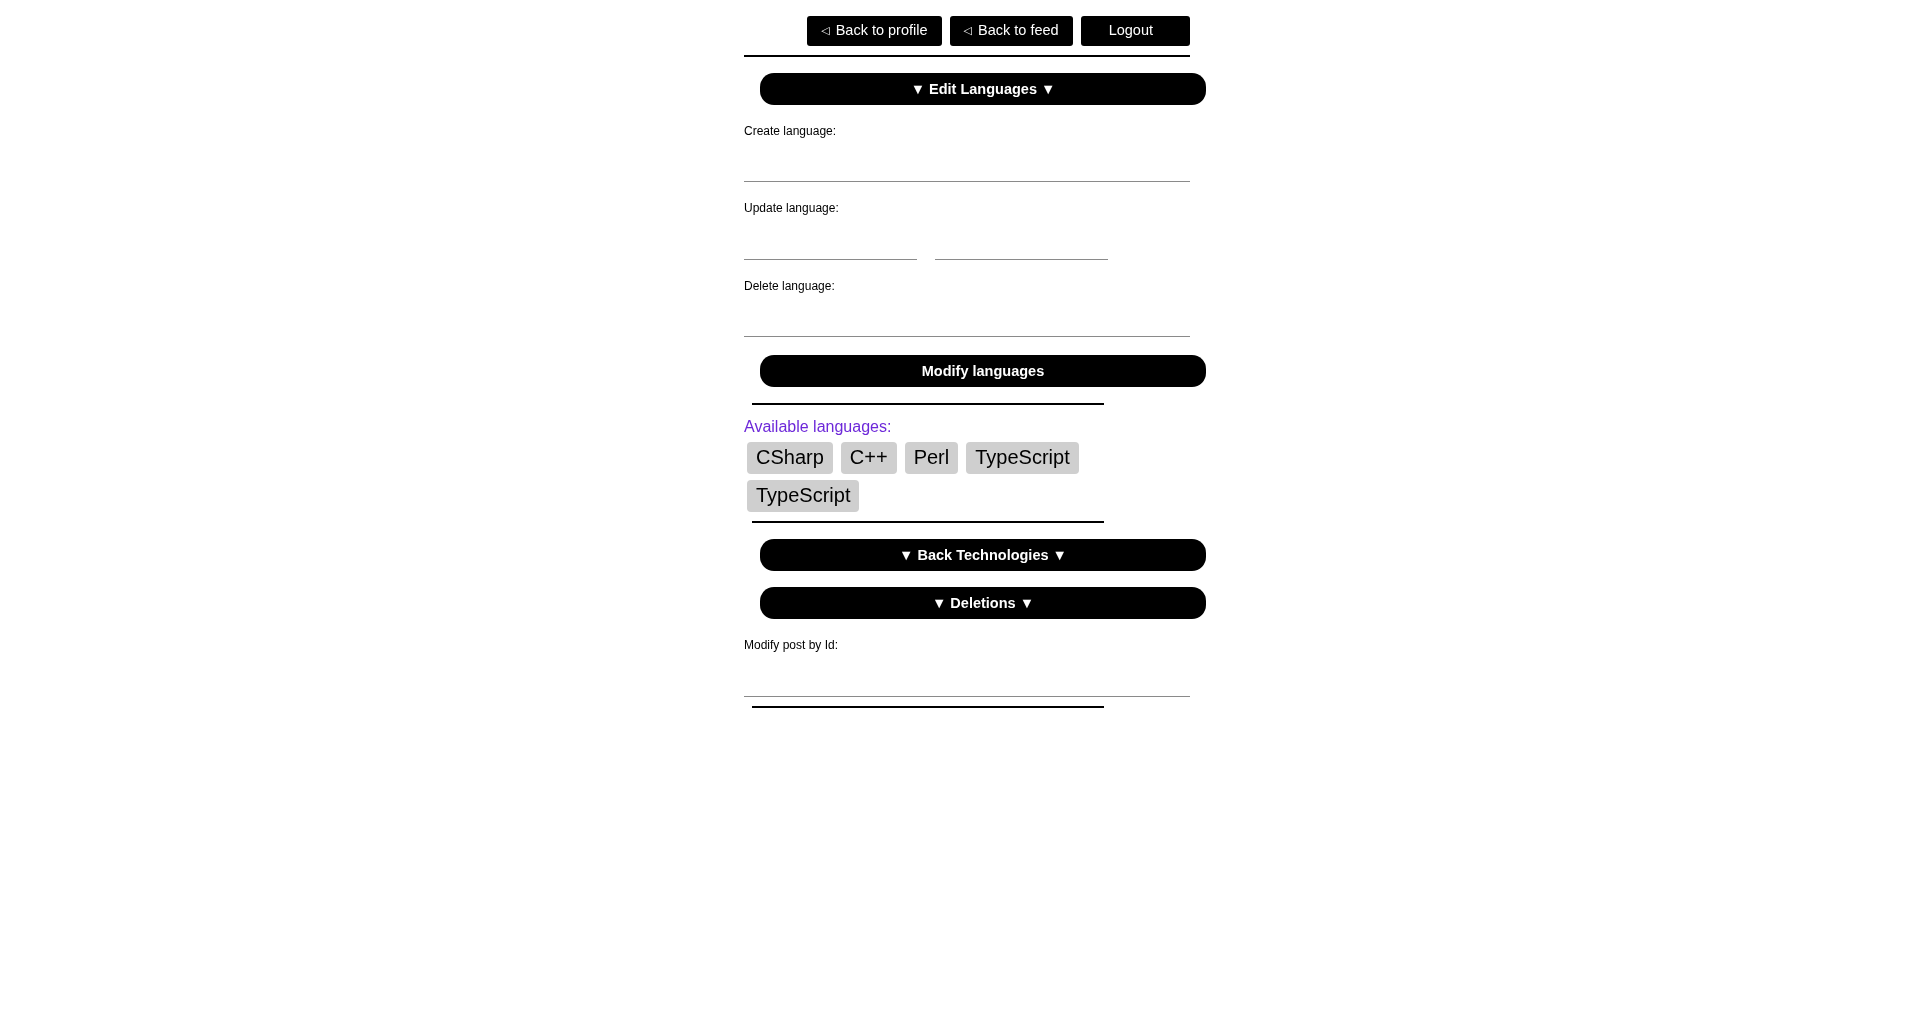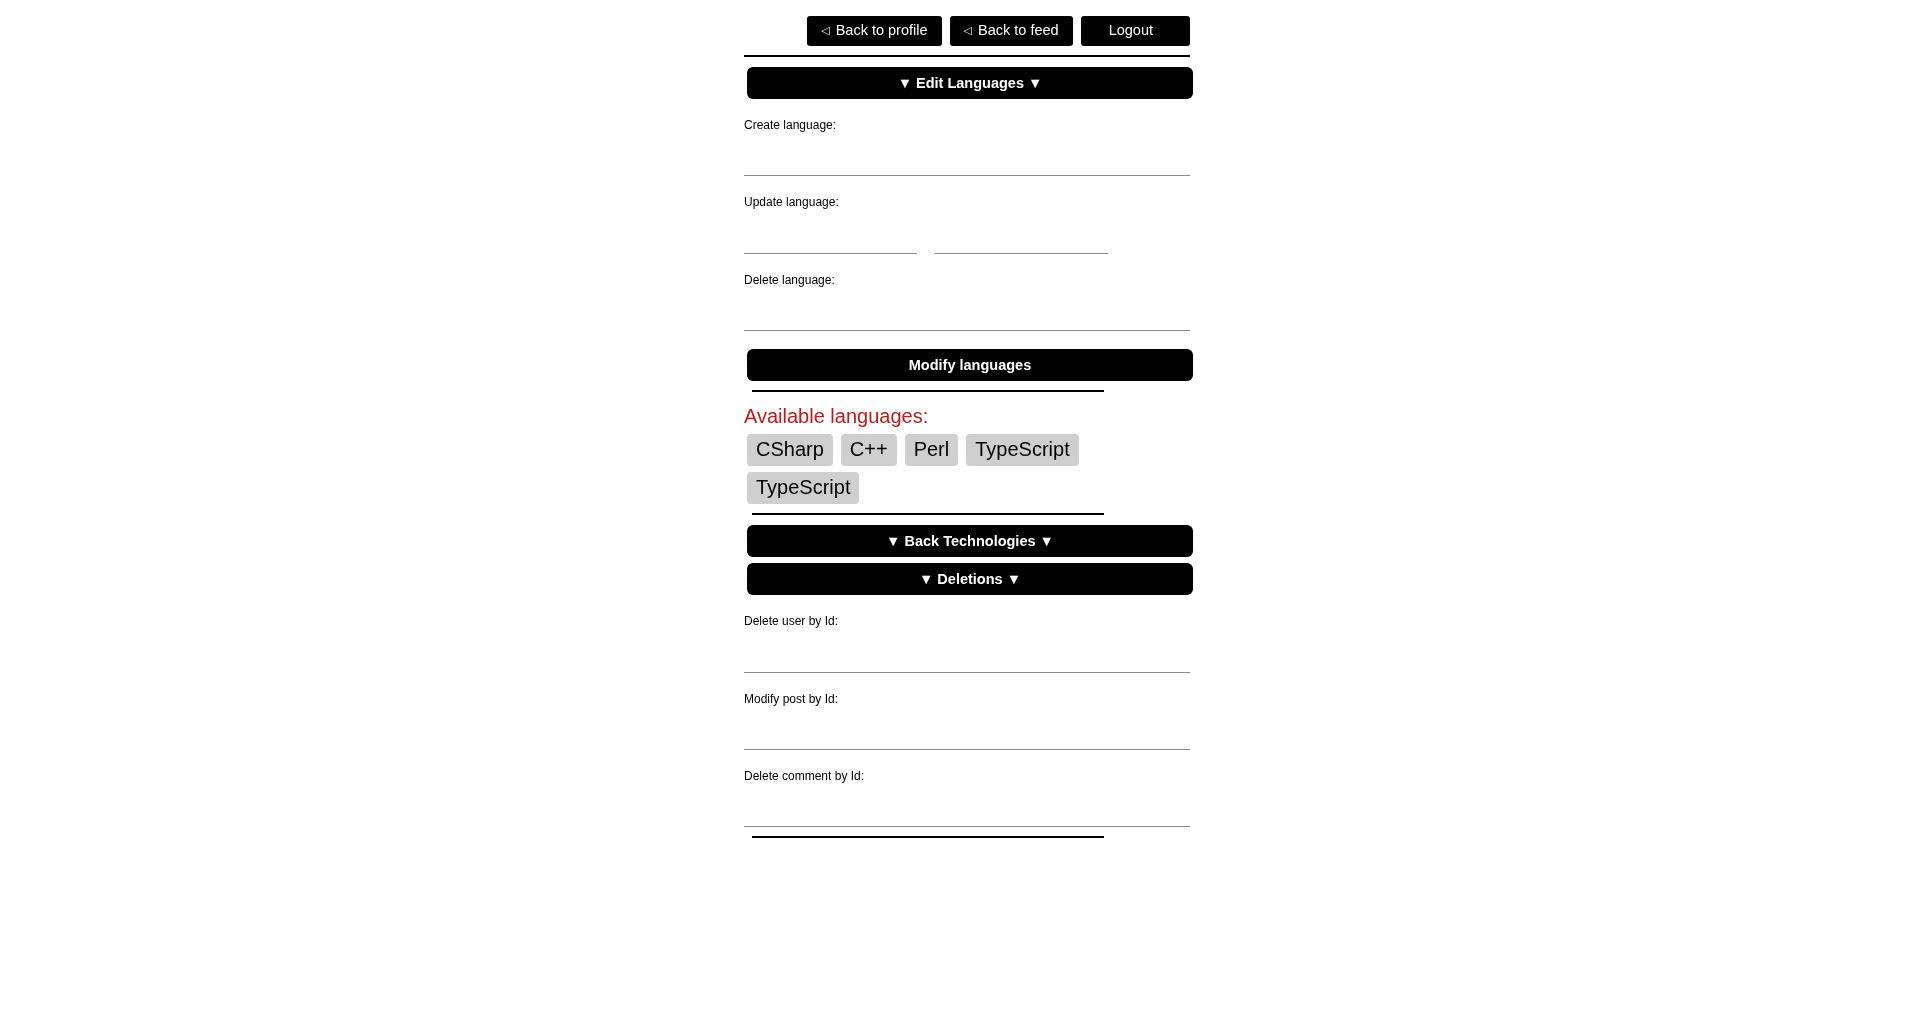--- a/index.html
+++ b/index.html
@@ -81,24 +81,24 @@
   .wide-btn {
     display: block;
     width: 100%;
     background: #000000;
     color: #ffffff;
     border: none;
     font-family: "Liberation Sans", sans-serif;
     font-size: 14.5px;
     font-weight: bold;
     padding: 8px 0;
-    border-radius: 6px;
+    border-radius: 14px;
     cursor: pointer;
     text-align: center;
-    margin: 3px;
+    margin: 16px;
   }
 
   .wide-btn.plain {
     font-weight: bold;
   }
 
   .field-label {
     font-size: 12px;
     color: #000000;
     margin: 19px 0 0 0;
@@ -147,22 +147,22 @@
     padding: 2px 0 3px 0;
     outline: none;
     box-sizing: border-box;
     height: 24px;
     -webkit-appearance: none;
     appearance: none;
     border-radius: 0;
   }
 
   .avail-label {
-    font-size: 20px;
-    color: #b91c1c;
+    font-size: 16px;
+    color: #6d28d9;
     margin: 13px 0 6px 0;
   }
 
   .chips {
     display: flex;
     flex-wrap: wrap;
     gap: 6px 8px;
     width: 360px;
     margin-left: 3px;
   }
@@ -241,32 +241,24 @@
       <span class="chip">Perl</span>
       <span class="chip">TypeScript</span>
       <span class="chip">TypeScript</span>
     </div>
 
     <hr class="hr-thick narrow">
 
     <button class="wide-btn stack-btn">▼ Back Technologies ▼</button>
     <button class="wide-btn stack-btn">▼ Deletions ▼</button>
 
-    <div>
-      <div class="field-label">Delete user by Id:</div>
-      <input class="underline-input" type="text" value="" style="">
-    </div>
 
     <div>
       <div class="field-label">Modify post by Id:</div>
       <input class="underline-input" type="text" value="" style="">
     </div>
 
-    <div>
-      <div class="field-label">Delete comment by Id:</div>
-      <input class="underline-input" type="text" value="" style="">
-    </div>
 
 
     <hr class="hr-thick narrow">
 
   </div>
 </div>
 
 </body></html>

